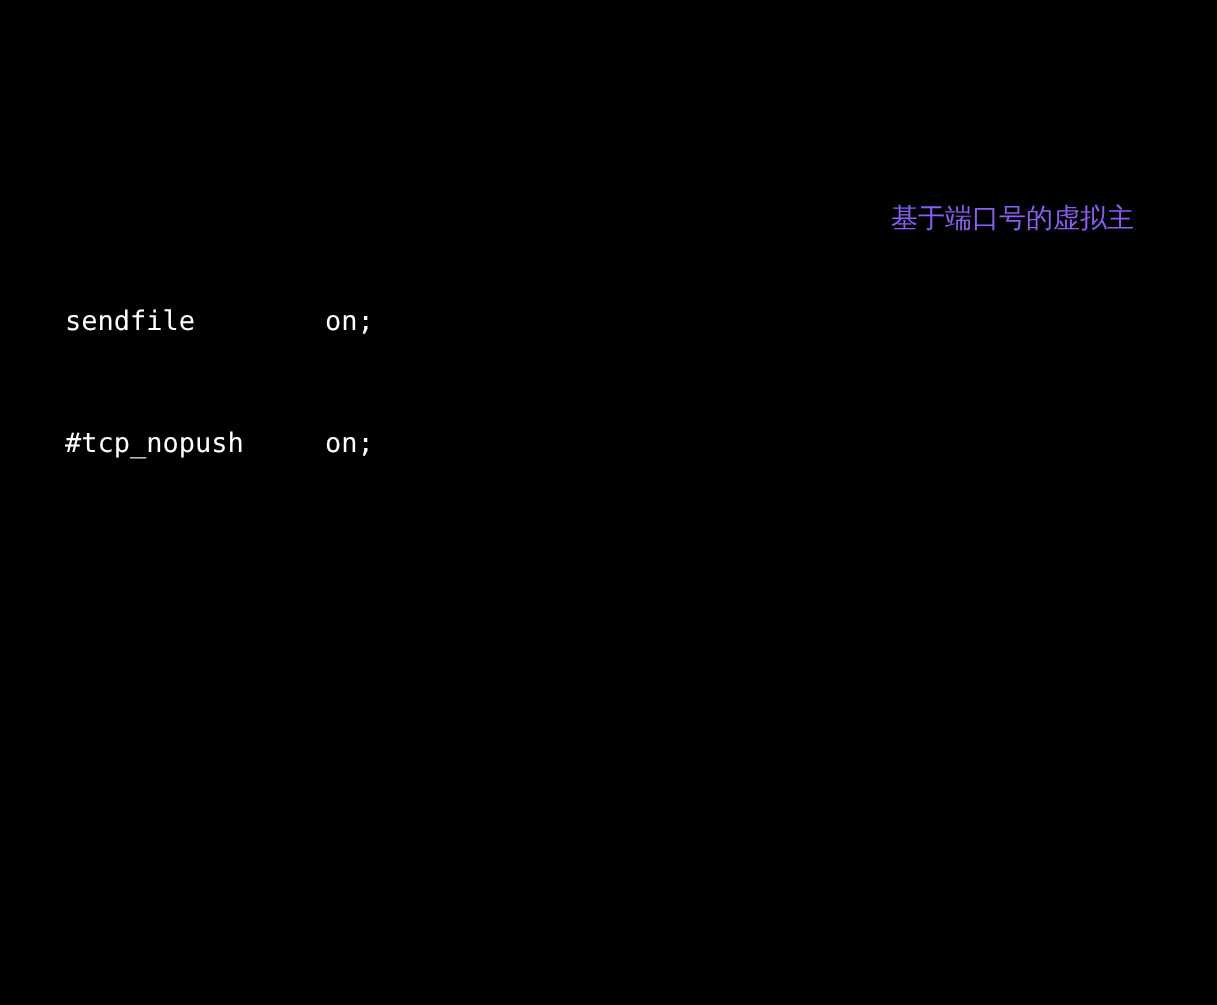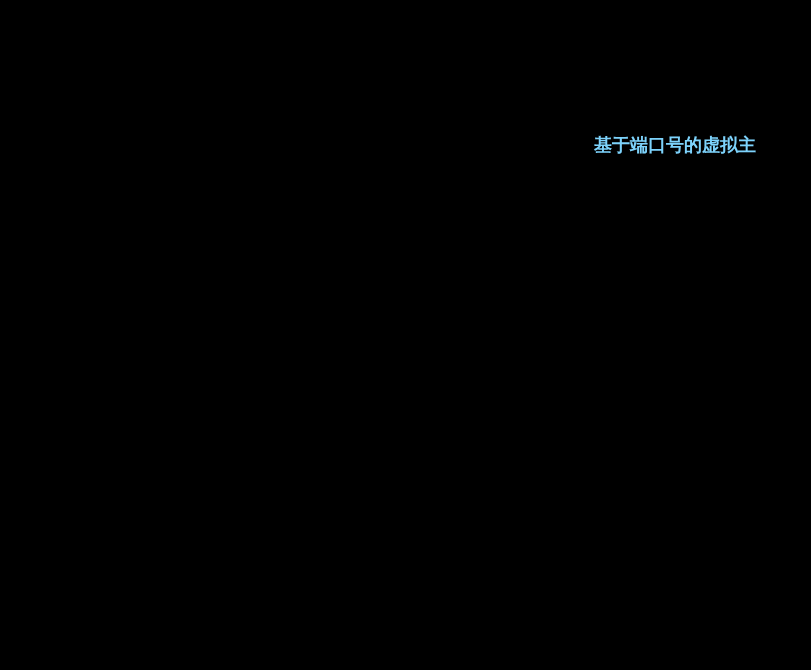--- a/index.html
+++ b/index.html
@@ -18,36 +18,38 @@
     white-space: pre;
     position: relative;
     padding: 12px 0 0 0;
   }
   .line {
     display: block;
     height: 27px;
   }
   .annotation {
     position: absolute;
-    color: #7dd3fc;
+    color: #8b5cf6;
     font-family: "Microsoft YaHei", "SimHei", sans-serif;
     font-size: 18px;
-    font-weight: bold;
+    font-weight: normal;
     right: 55px;
     top: 132px;
     white-space: nowrap;
   }
 </style>
 </head>
 <body>
 
 <div class="terminal">
   <div class="annotation">基于端口号的虚拟主</div>
 
   <span class="line"></span>
+  <span class="line">    sendfile        on;</span>
+  <span class="line">    #tcp_nopush     on;</span>
   <span class="line"></span>
   <span class="line"></span>
   
   
   
   
   
   
   
   

